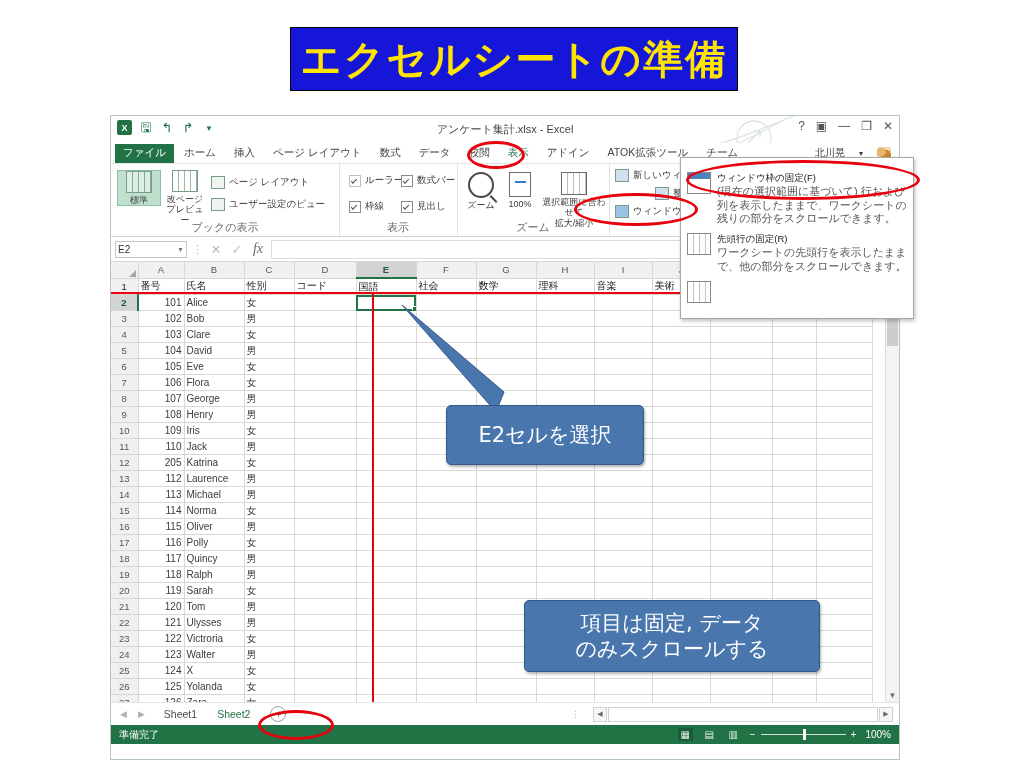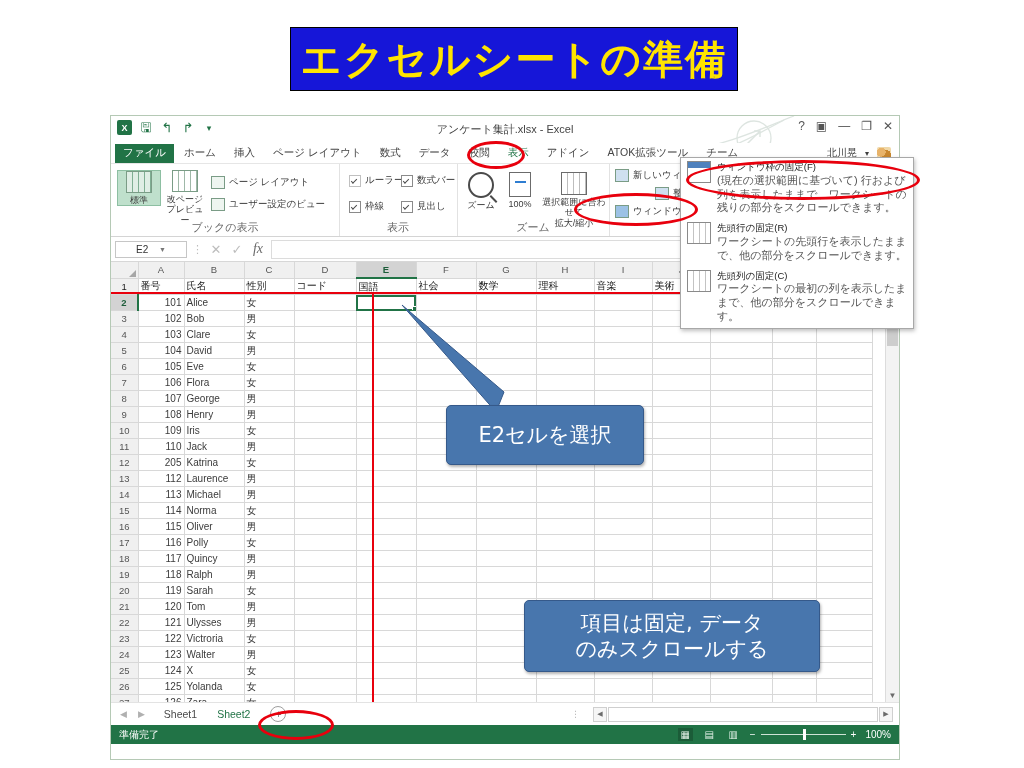--- a/index.html
+++ b/index.html
@@ -37,21 +37,21 @@
   .tb-right{position:absolute;right:6px;top:3px;display:flex;align-items:center;gap:11px;color:#555;font-size:12px;}
   .tb-right span{cursor:default;}
   .swoosh{position:absolute;right:65px;top:-2px;width:150px;height:48px;opacity:.35;}
 
   
   .tabrow{height:20px;background:#ffffff;position:relative;border-bottom:1px solid #e6e6e6;}
   .tabs{display:flex;align-items:flex-end;height:20px;padding-left:4px;gap:2px;}
   .tab{font-size:10.5px;padding:2px 8px 3px 8px;color:#444;white-space:nowrap;}
   .tab.file{background:#217346;color:#fff;}
   .tab.active{color:#217346;}
-  .user{position:absolute;right:8px;top:3px;font-size:10px;color:#3f3f3f;display:flex;align-items:center;gap:8px;}
+  .user{position:absolute;right:8px;top:3px;font-size:10px;color:#3f3f3f;display:flex;align-items:center;gap:14px;}
   .user-avatar{width:14px;height:13px;background:
      radial-gradient(circle at 30% 40%,#e8b36a 0 35%,transparent 36%),
      radial-gradient(circle at 65% 60%,#c8862f 0 40%,transparent 41%),#f0d8a8;
      border-radius:2px;}
 
   
   .ribbon{height:72px;background:#ffffff;border-bottom:1px solid #d4d4d4;position:relative;}
   .rgroup{position:absolute;top:0;height:72px;border-right:1px solid #e2e2e2;}
   .rgroup .glabel{position:absolute;bottom:1px;width:100%;text-align:center;font-size:11px;color:#666;}
   .bigbtn{position:absolute;text-align:center;font-size:9px;color:#3b3b3b;line-height:1.15;}
@@ -73,21 +73,21 @@
   .zoomglass:after{content:"";position:absolute;right:-6px;bottom:-4px;width:9px;height:2px;background:#4a4a4a;transform:rotate(45deg);}
   .pageicon{width:20px;height:23px;border:1px solid #6b6b6b;background:#fff;position:relative;display:inline-block;}
   .pageicon:after{content:"";position:absolute;left:5px;top:8px;width:11px;height:2px;background:#2e7dd1;}
   .selzoomicon{width:24px;height:21px;border:1px solid #6b6b6b;background:
      repeating-linear-gradient(to right,#fff 0 5px,#bdbdbd 5px 6px),
      repeating-linear-gradient(to bottom,#fff 0 5px,#bdbdbd 5px 6px);position:relative;display:inline-block;}
 
   
   .formulabar{height:24px;display:flex;align-items:center;background:#fff;border-bottom:1px solid #d7d7d7;padding:0 4px;gap:5px;}
   .namebox{width:72px;height:17px;border:1px solid #c6c6c6;background:#fff;font-size:10px;
-     display:flex;align-items:center;justify-content:space-between;padding:0 20px;box-sizing:border-box;}
+     display:flex;align-items:center;justify-content:space-between;padding:0 2px;box-sizing:border-box;}
   .namebox .cv{color:#333;}
   .namebox .caret{color:#777;font-size:7px;}
   .fb-sep{color:#bdbdbd;font-size:11px;}
   .fb-ico{color:#bdbdbd;font-size:13px;width:16px;text-align:center;}
   .fb-ico.fx{font-style:italic;color:#6a6a6a;font-family:"Liberation Serif",serif;font-size:14px;}
   .fb-input{flex:1;height:17px;border:1px solid #dcdcdc;border-left:1px solid #dcdcdc;background:#fff;}
 
   
   .gridwrap{position:relative;height:440px;overflow:hidden;background:#fff;}
   table.sheet{border-collapse:collapse;table-layout:fixed;font-size:10px;}
@@ -138,21 +138,21 @@
   .ztrack{width:85px;height:1px;background:#cfe3d6;position:relative;}
   .zthumb{position:absolute;left:42px;top:-5px;width:3px;height:11px;background:#ffffff;}
 
   
   .ell{position:absolute;border:3px solid #e8000d;border-radius:50%;z-index:40;}
 
   
   .menu{
     position:absolute;left:680px;top:157px;width:232px;background:#fff;
     border:1px solid #a8a8a8;box-shadow:1px 2px 4px rgba(0,0,0,.25);z-index:30;
-    font-size:9px;color:#333;padding:0 0;
+    font-size:9px;color:#333;padding:11px 0;
   }
   .menu-item{display:flex;gap:6px;padding:3px 6px 4px 6px;align-items:flex-start;}
   .menu-ico{width:22px;height:20px;flex:none;border:1px solid #8a8a8a;background:
      repeating-linear-gradient(to right,#fff 0 5px,#c3c3c3 5px 6px),
      repeating-linear-gradient(to bottom,#fff 0 4px,#c3c3c3 4px 5px);}
   .menu-ico.blue{background:
      linear-gradient(to bottom,#4f81bd 0 6px,#fff 6px 100%),
      repeating-linear-gradient(to right,#fff 0 5px,#c3c3c3 5px 6px);}
   .menu-txt{line-height:1.25;}
   .menu-title{font-size:9.5px;color:#1b1b1b;margin-bottom:1px;}
@@ -838,24 +838,20 @@
     </div>
     <div class="menu-item">
       <span class="menu-ico"></span>
       <span class="menu-txt">
         <span class="menu-title" style="display:block">先頭行の固定(R)</span>
         <span class="menu-desc">ワークシートの先頭行を表示したままで、他の部分をスクロールできます。</span>
       </span>
     </div>
     <div class="menu-item">
       <span class="menu-ico"></span>
-      <span class="menu-txt">
-        <span class="menu-title" style="display:block">先頭列の固定(C)</span>
-        <span class="menu-desc">ワークシートの最初の列を表示したままで、他の部分をスクロールできます。</span>
-      </span>
     </div>
   </div>
 
   <div class="ell" style="left:467px;top:141px;width:52px;height:22px;"></div>
   <div class="ell" style="left:574px;top:193px;width:118px;height:27px;"></div>
   <div class="ell" style="left:686px;top:160px;width:228px;height:34px;"></div>
   <div class="ell" style="left:258px;top:710px;width:70px;height:24px;"></div>
 
   <svg class="ctail" style="left:392px;top:300px;width:120px;height:120px;">
     <polygon points="10,5 104,112 112,92" fill="#4876ad" stroke="#35598a" stroke-width="1"></polygon>

